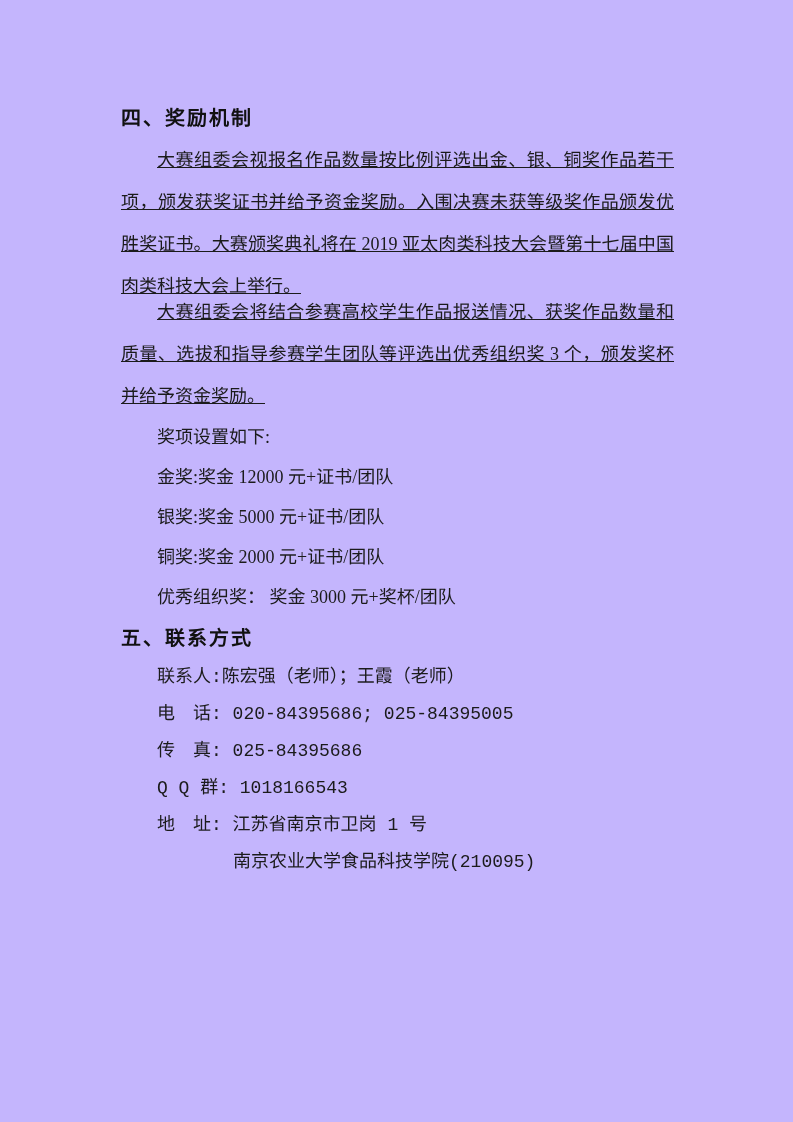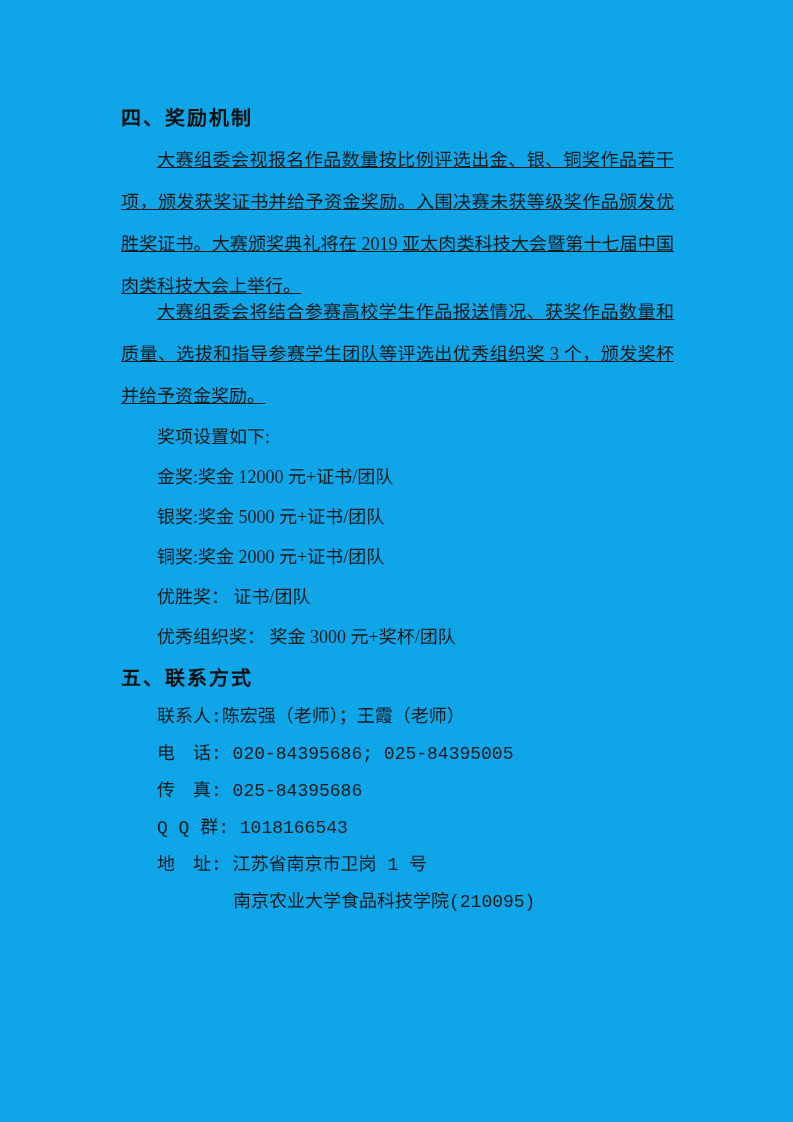--- a/index.html
+++ b/index.html
@@ -10,21 +10,21 @@
   body {
     width: 793px;
     height: 1122px;
     overflow: hidden;
   }
   .page {
     box-sizing: border-box;
     width: 793px;
     height: 1122px;
     padding: 97px 119px 0 121px;
-    background: #0ea5e9;
+    background: #c4b5fd;
     color: #1b1b1b;
     font-family: "Liberation Serif", "DejaVu Serif", serif;
     font-size: 18px;
   }
   .section-heading {
     margin: 0;
     font-family: "Liberation Sans", "DejaVu Sans", sans-serif;
     font-size: 20px;
     font-weight: bold;
     letter-spacing: 2px;
@@ -67,21 +67,20 @@
   <p class="body-para second">大赛组委会将结合参赛高校学生作品报送情况、获奖作品数量和质量、选拔和指导参赛学生团队等评选出优秀组织奖 3 个，颁发奖杯并给予资金奖励。</p>
 
   <p class="doc-line">奖项设置如下:</p>
 
   <p class="doc-line">金奖:奖金 12000 元+证书/团队</p>
 
   <p class="doc-line">银奖:奖金 5000 元+证书/团队</p>
 
   <p class="doc-line">铜奖:奖金 2000 元+证书/团队</p>
 
-  <p class="doc-line">优胜奖： 证书/团队</p>
 
   <p class="doc-line">优秀组织奖： 奖金 3000 元+奖杯/团队</p>
 
   <h3 class="section-heading">五、联系方式</h3>
 
   <p class="doc-line contact-line">联系人:陈宏强（老师）；王霞（老师）</p>
 
   <p class="doc-line contact-line">电　话: 020-84395686; 025-84395005</p>
 
   <p class="doc-line contact-line">传　真: 025-84395686</p>

